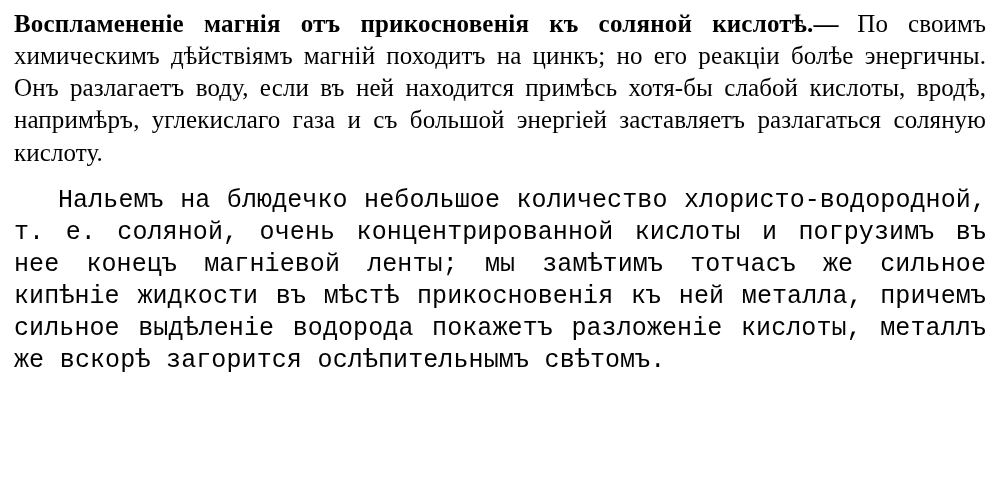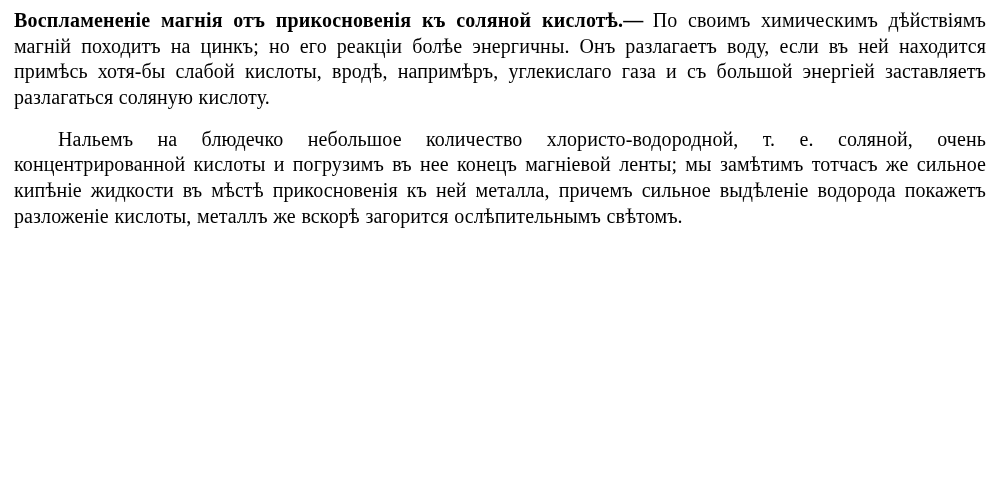--- a/index.html
+++ b/index.html
@@ -19,34 +19,35 @@
     width: 1000px;
     height: 502px;
     padding: 0;
     box-sizing: border-box;
   }
   .article {
     padding: 8px 14px 0 14px;
   }
   .para {
     margin: 0;
-    font-size: 20px;
+    font-size: 25px;
     line-height: 1.285;
     text-align: justify;
     text-justify: inter-word;
     letter-spacing: 0.1px;
     word-spacing: 0.5px;
     hyphens: manual;
   }
   .para.first {
     text-indent: 0;
   }
   .para.indented {
     text-indent: 44px;
     margin-top: 16px;
+    font-family: Liberation Mono, monospace;
   }
   .heading-run {
     font-weight: bold;
     letter-spacing: 0.2px;
   }
   .dash-run {
     font-weight: bold;
     letter-spacing: -1px;
   }
 </style>

